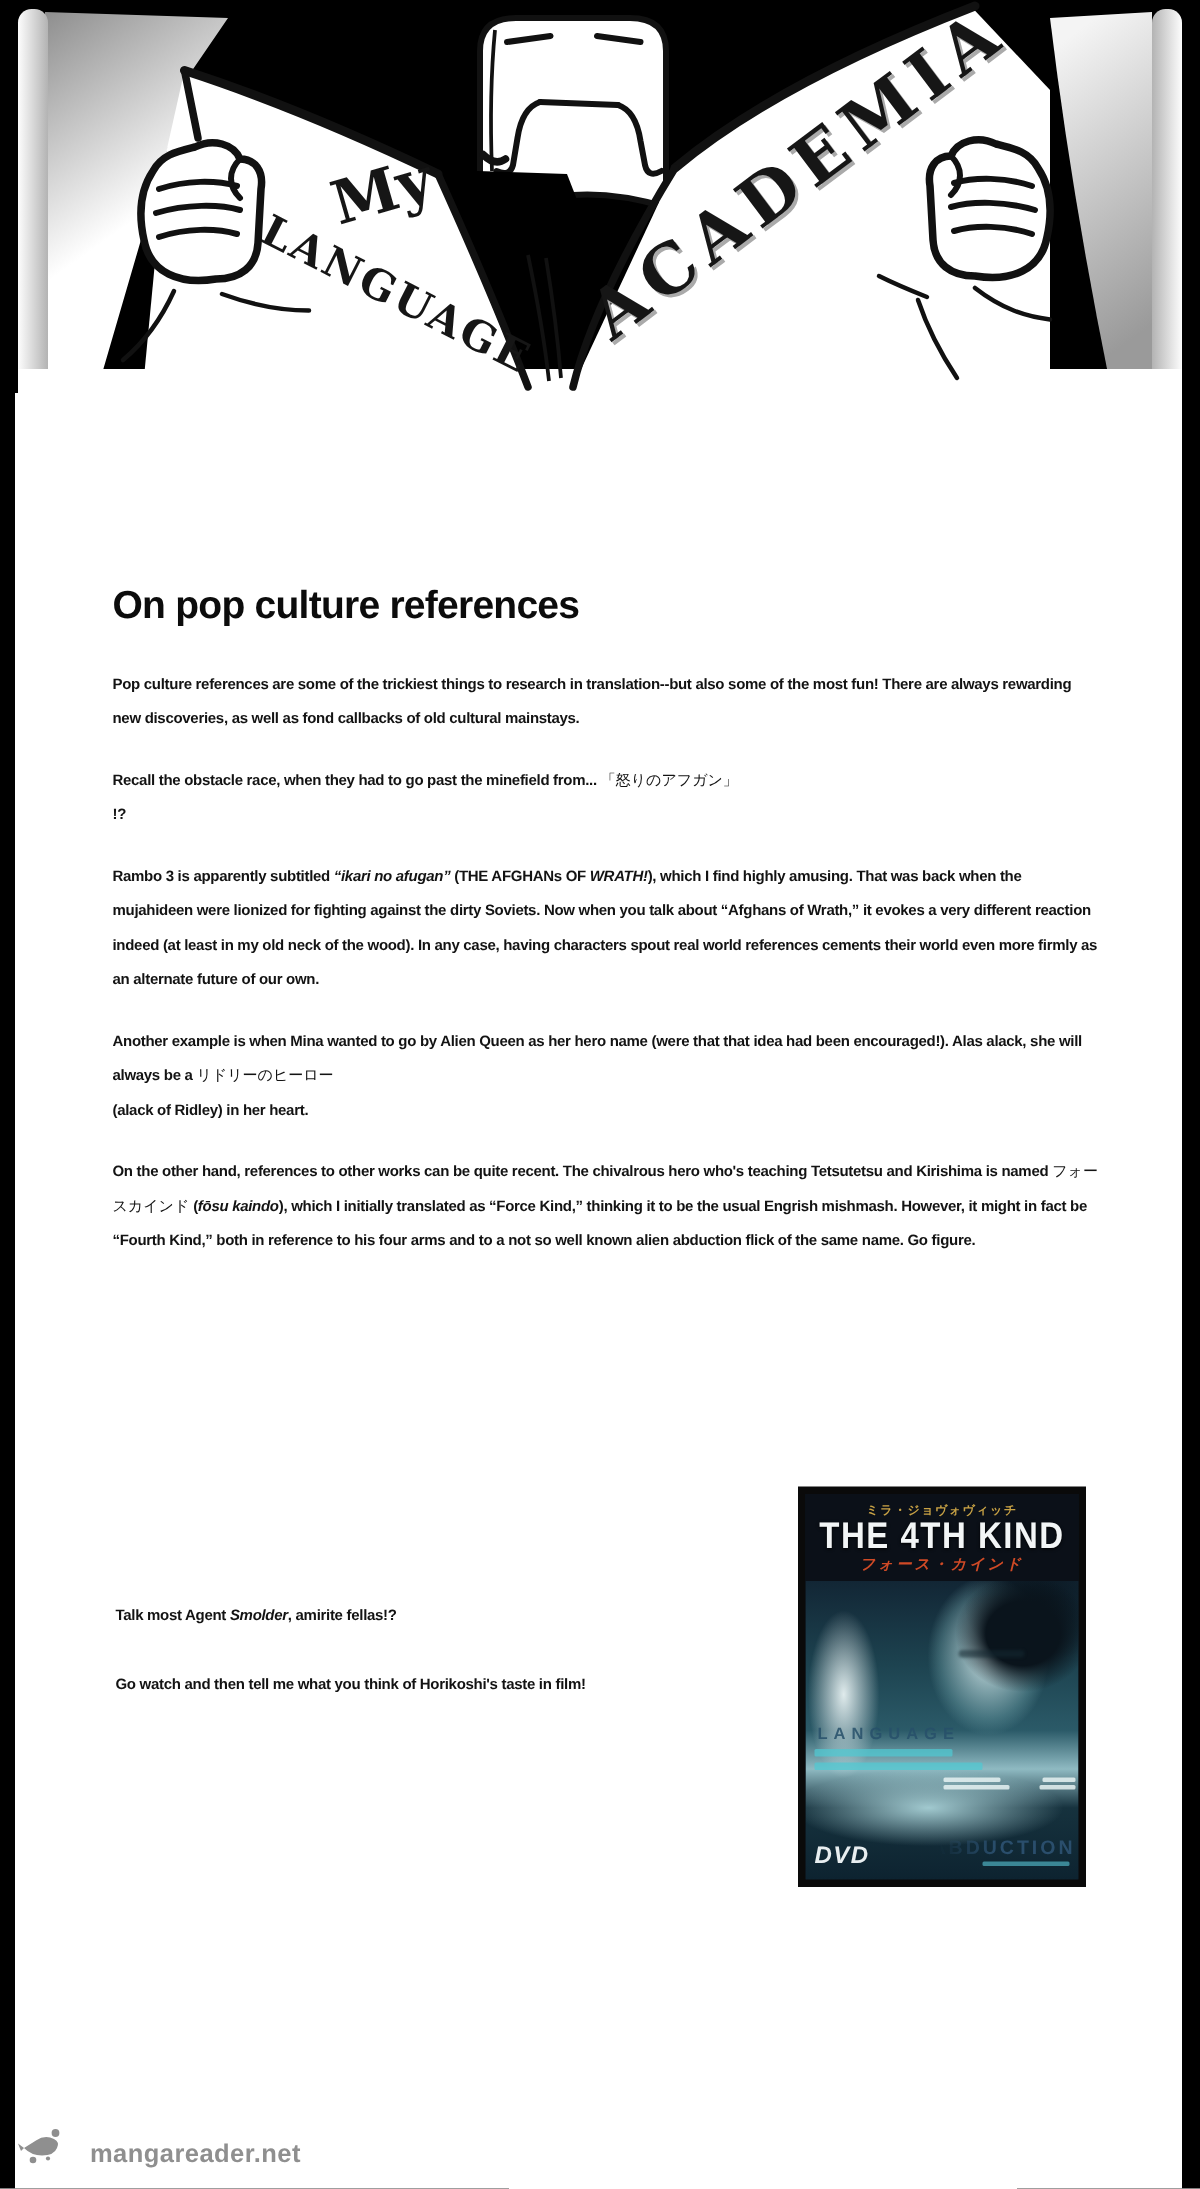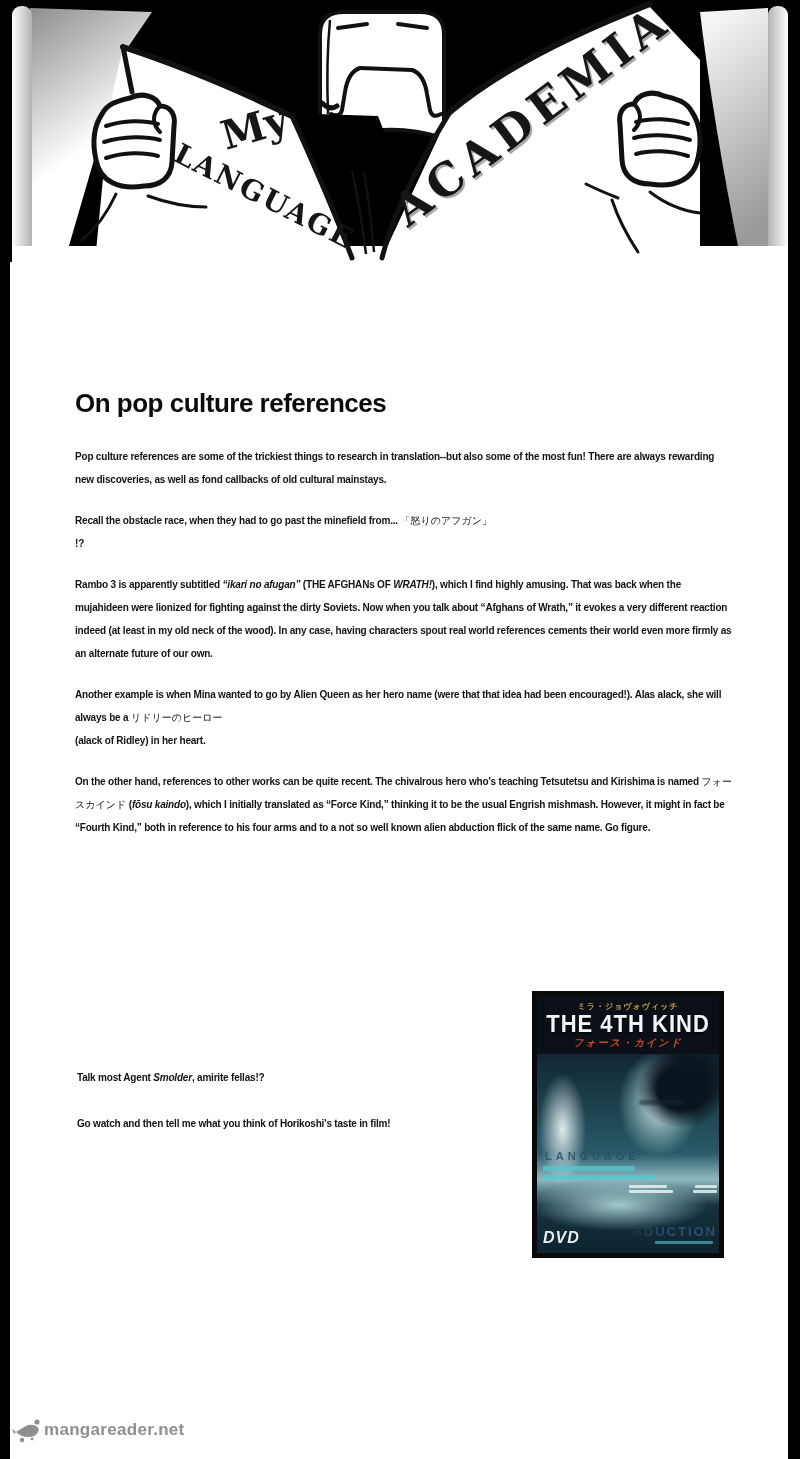--- a/index.html
+++ b/index.html
@@ -67,21 +67,21 @@
   .cr3{top:131px;left:158px;width:22px;}
   .cr4{top:136px;left:156px;width:24px;}
   .abd-bar{position:absolute;bottom:9px;right:6px;width:58px;height:3px;
     background:rgba(88,200,216,0.6);border-radius:1px;}
   
   .social{
     position:absolute;left:510px;top:1132px;width:233px;display:flex;
     justify-content:space-between;font-size:15px;font-weight:700;letter-spacing:-0.2px;
   }
   .wm{
-    position:absolute;left:2px;top:1152px;display:flex;align-items:center;gap:0;
+    position:absolute;left:2px;top:1152px;display:flex;align-items:flex-end;gap:16px;
   }
   .wm-text{font-size:17px;font-weight:700;letter-spacing:0.3px;}
 </style>
 </head>
 <body>
 
 <div class="banner">
 <svg width="800" height="262" viewBox="0 0 800 262" xmlns="http://www.w3.org/2000/svg">
   <defs>
     <linearGradient id="gWallL" x1="0" y1="0" x2="0.35" y2="1">

